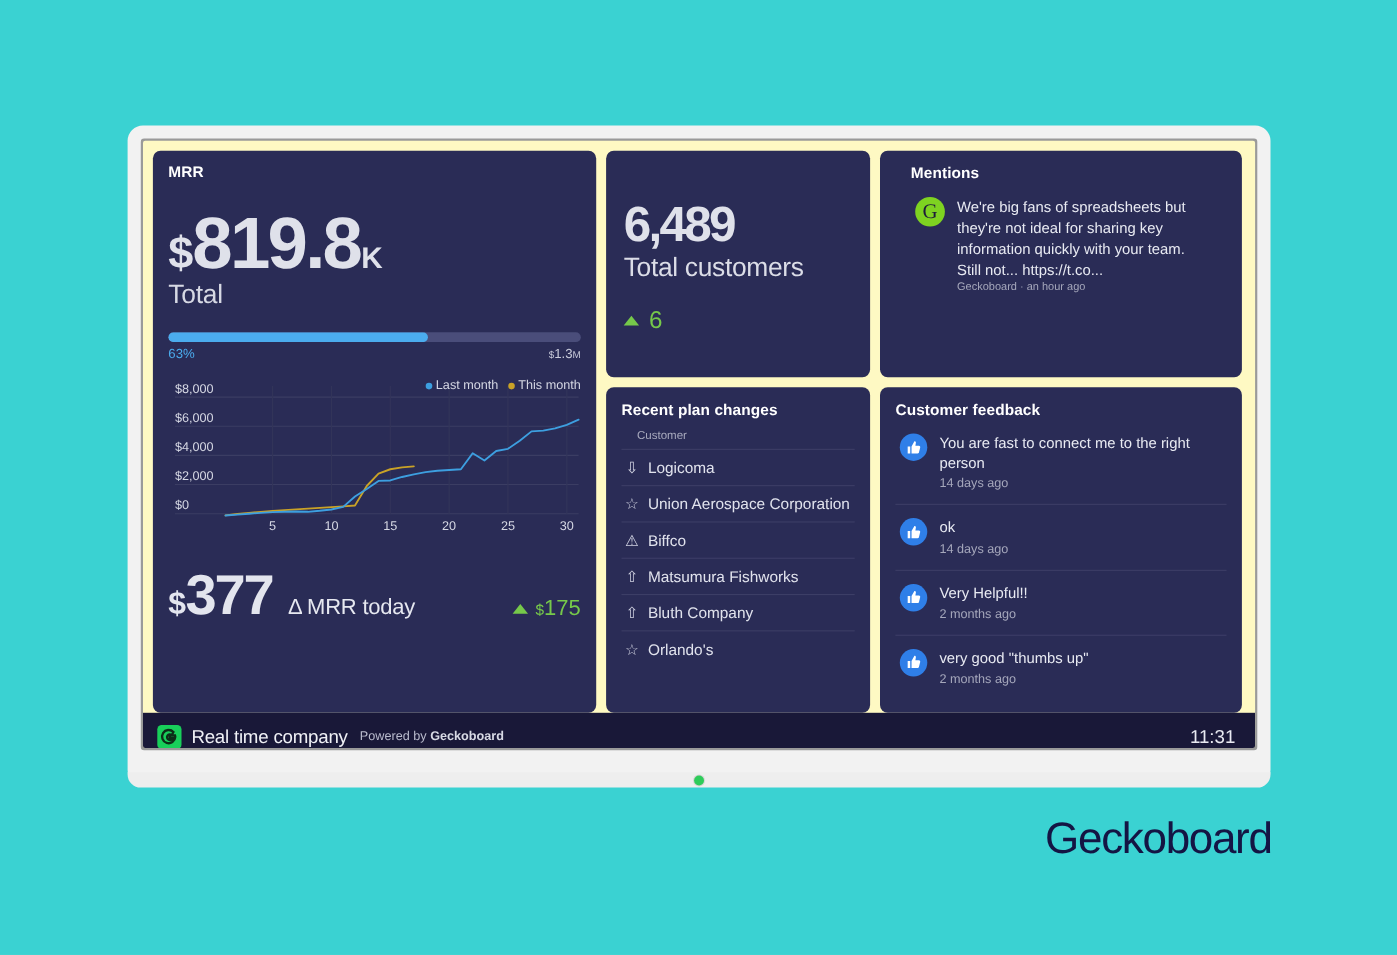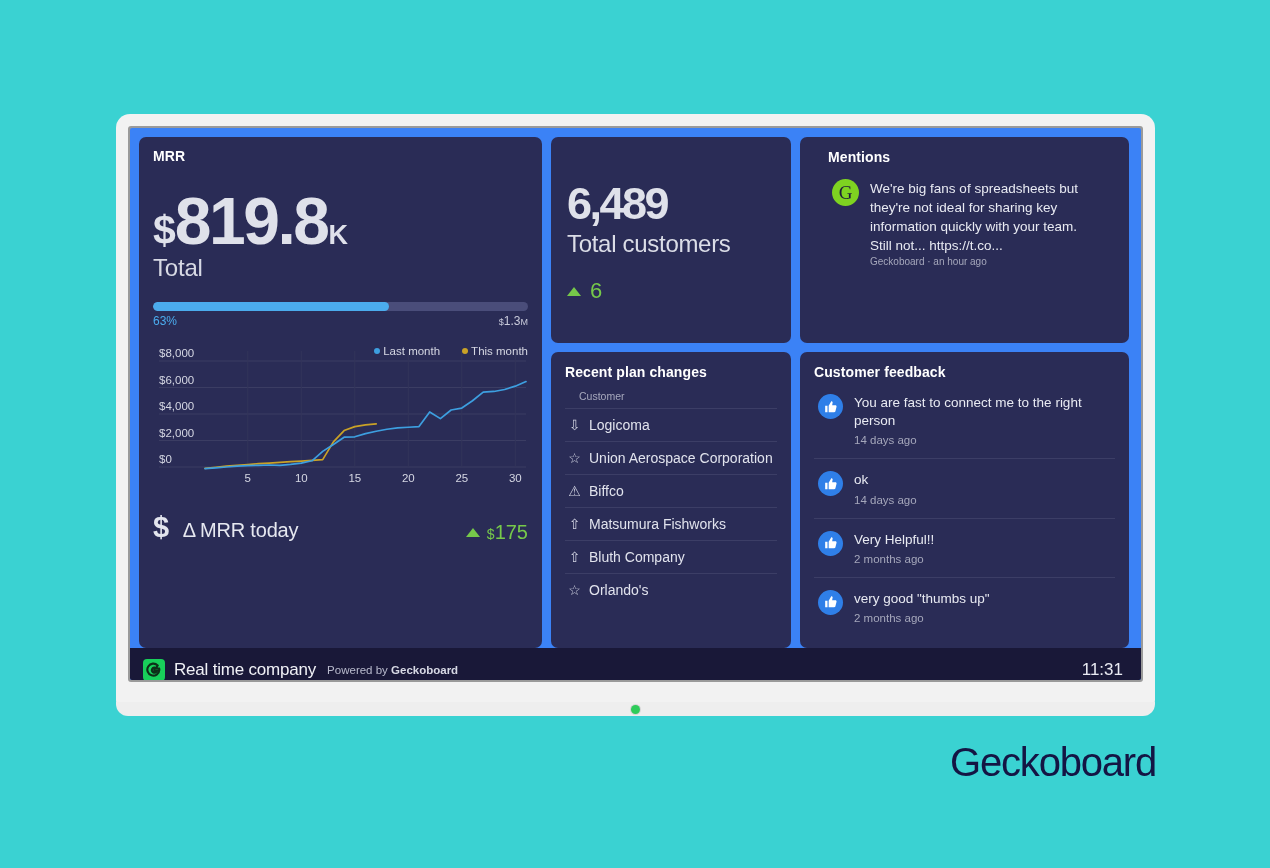--- a/index.html
+++ b/index.html
@@ -21,21 +21,21 @@
     box-shadow: 0 0 0 0 rgba(0,0,0,0);
   }
   .screen-bezel {
     width: 1015px; height: 556px;
     background: #9a9a9a;
     border-radius: 3px;
     padding: 2px 2px 2px 2px;
   }
   .screen {
     width: 1011px; height: 552px;
-    background: #3b82f6;
+    background: #fef9c3;
     border-radius: 2px;
     overflow: hidden;
     position: relative;
     display: flex;
     flex-direction: column;
   }
   .monitor-foot {
     position: absolute; left: 116px; top: 702px;
     width: 1039px; height: 14px;
     background: #eeeeee;
@@ -98,21 +98,21 @@
   }
   .bar-pct { font-size: 12px; color: #4bacee; font-weight: 500; }
   .bar-max { font-size: 12px; color: #c9cbdb; }
   .bar-max .cur { font-size: 9px; }
   .bar-max .mm  { font-size: 9px; }
 
   
   .chart-block { margin-top: 17px; position: relative; height: 150px; }
   .legend {
     position: absolute; right: 0; top: 0;
-    display: flex; gap: 22px; align-items: center;
+    display: flex; gap: 9px; align-items: center;
     font-size: 11.5px; color: #d5d7e3;
   }
   .legend-item { display: flex; align-items: center; gap: 3px; }
   .legend-dot { width: 6px; height: 6px; border-radius: 50%; }
   .chart-svg { display: block; width: 100%; height: 150px; }
   .ytick { font-size: 11.5px; fill: #d5d7e3; font-family: "Liberation Sans", sans-serif; }
   .xtick { font-size: 11.5px; fill: #d5d7e3; font-family: "Liberation Sans", sans-serif; text-anchor: middle; }
 
   
   .delta-row {
@@ -286,20 +286,21 @@
                     <line x1="362.3" x2="362.3" y1="6" y2="122" stroke="#33355a" stroke-width="1"></line>
                     <text x="362.3" y="137" class="xtick">30</text>
                     <path d="M52.00 123.46 L62.70 122.27 L73.40 121.20 L84.10 120.28 L94.80 119.48 L105.50 118.69 L116.20 118.03 L126.90 117.36 L137.60 116.70 L148.30 116.04 L159.00 115.38 L169.70 114.58 L180.40 96.83 L191.10 85.56 L201.80 81.59 L212.50 79.86 L223.20 78.94" fill="none" stroke="#c9a227" stroke-width="1.7" stroke-linejoin="round" stroke-linecap="round" vector-effect="non-scaling-stroke"></path>
                     <path d="M52.00 123.59 L62.70 122.80 L73.40 122.00 L84.10 121.20 L94.80 120.54 L105.50 120.28 L116.20 120.01 L126.90 120.28 L137.60 119.35 L148.30 118.16 L159.00 115.77 L169.70 106.36 L180.40 99.47 L191.10 92.19 L201.80 91.79 L212.50 88.61 L223.20 86.22 L233.90 84.24 L244.60 82.91 L255.30 82.25 L266.00 81.59 L276.70 67.01 L287.40 73.64 L298.10 65.03 L308.80 63.04 L319.50 55.75 L330.20 47.14 L340.90 46.47 L351.60 44.49 L362.30 41.18 L373.00 36.54" fill="none" stroke="#3d9fe0" stroke-width="1.7" stroke-linejoin="round" stroke-linecap="round" vector-effect="non-scaling-stroke"></path>
                   </svg>
               </div>
 
               <div class="delta-row">
                 <span class="delta-big">
                   <span class="delta-cur">$</span>
+                  <span class="delta-val">377</span>
                 </span>
                 <span class="delta-label">Δ MRR today</span>
                 <span class="delta-change">
                   <span class="tri-up"></span>
                   <span><span class="cur">$</span><span>175</span></span>
                 </span>
               </div>
             </div>
           </div>
 

